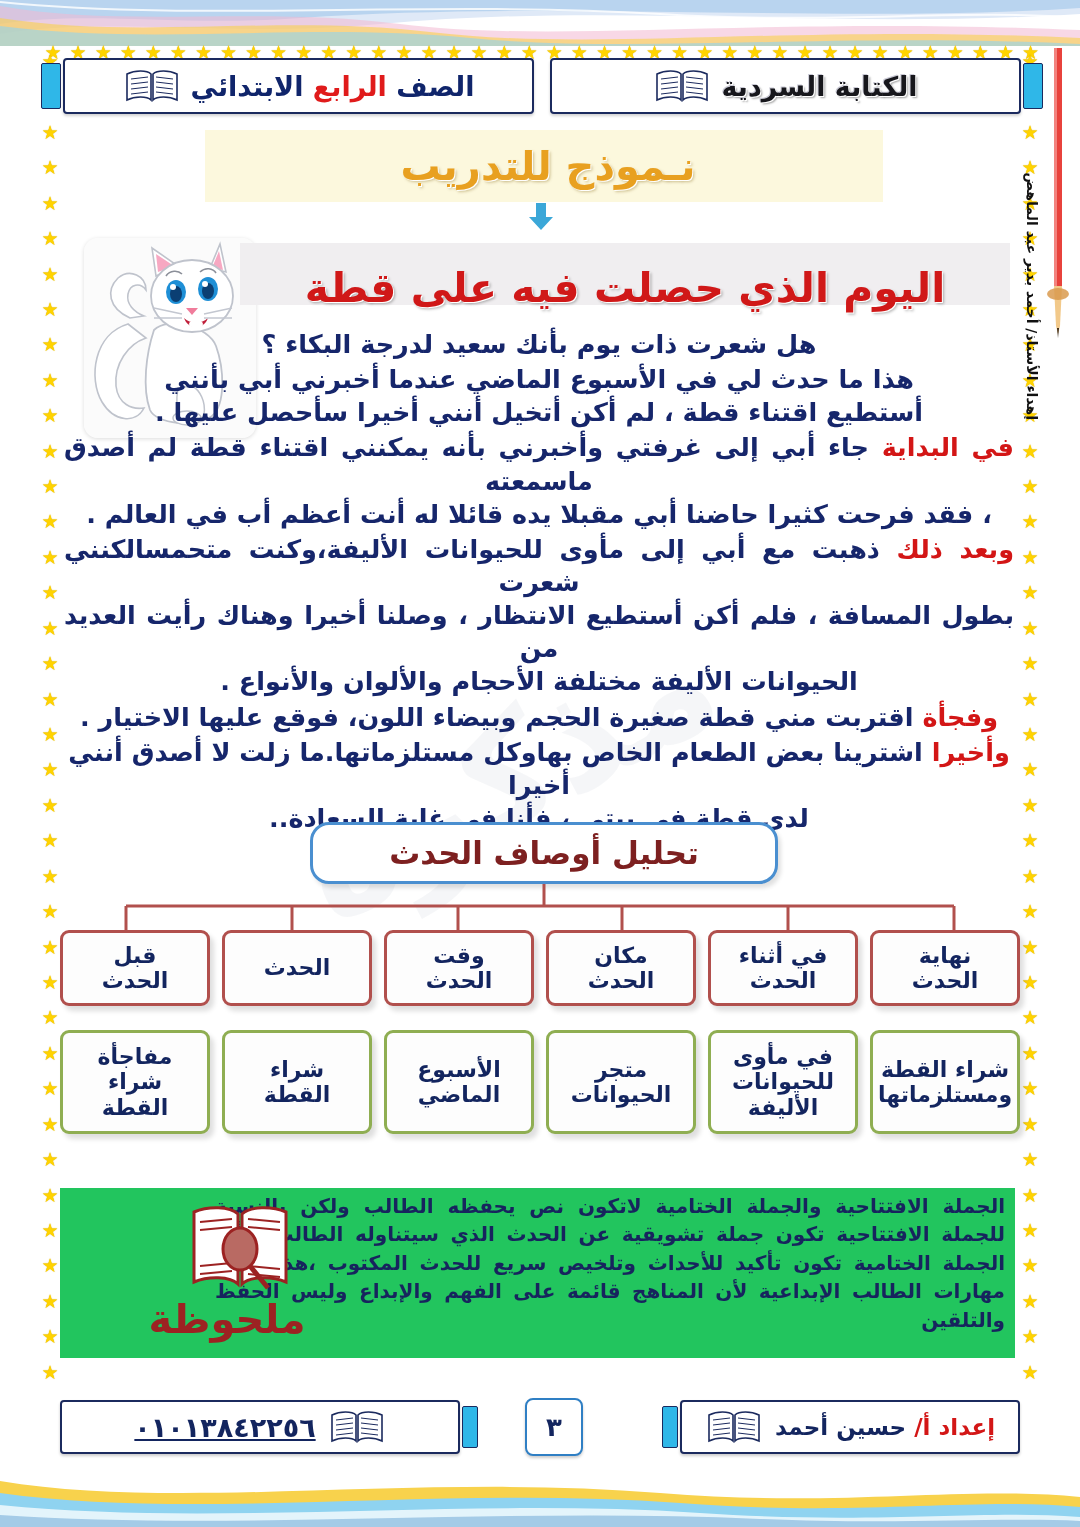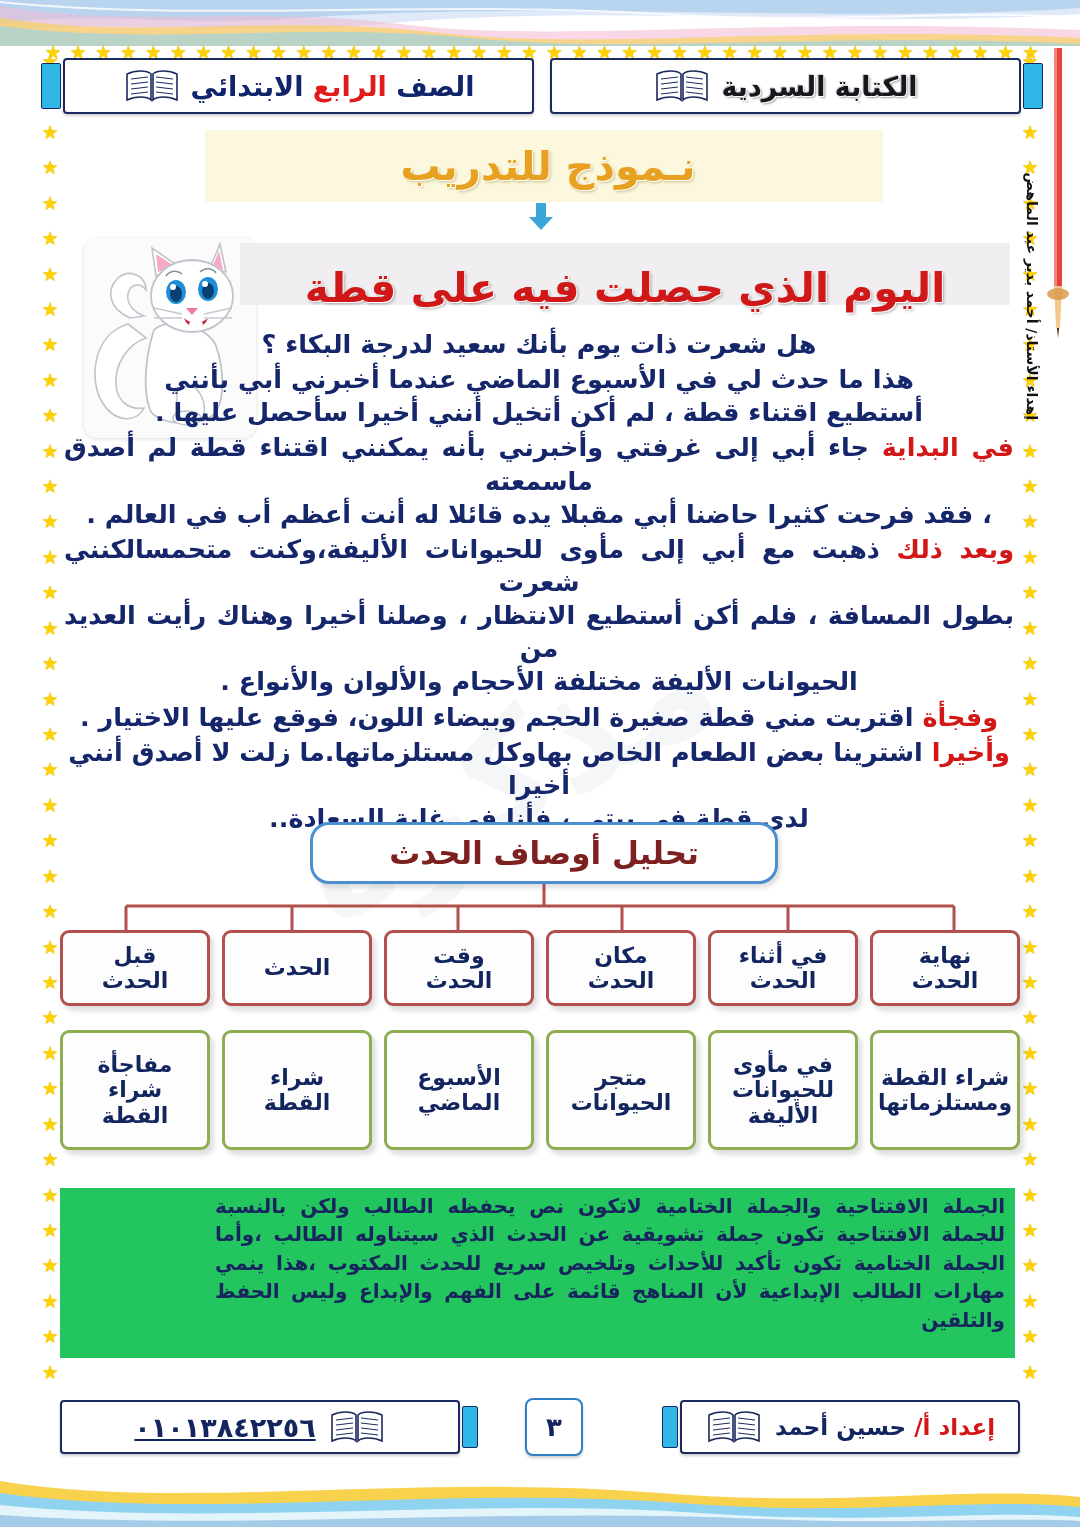--- a/index.html
+++ b/index.html
@@ -149,21 +149,21 @@
     background: #fdfdfd;
     border-radius: 9px;
     display: flex; align-items: center; justify-content: center;
     text-align: center;
     color: #13255f;
     font-weight: bold;
     box-shadow: 4px 5px 5px rgba(0,0,0,.13);
     line-height: 1.14;
   }
   .row1 .node { height: 76px; border: 3px solid #b1504d; font-size: 22px; }
-  .row2 .node { height: 120px; border: 3px solid #8fae52; font-size: 22px; }
+  .row2 .node { height: 104px; border: 3px solid #8fae52; font-size: 22px; }
 
   
   .note {
     position: absolute; top: 1188px; left: 60px; width: 955px; height: 170px;
     background: #22c55e;
   }
   .note-text {
     position: absolute; top: 4px; right: 10px; width: 790px;
     color: #17245e; font-size: 20px; font-weight: bold;
     line-height: 1.42; text-align: justify; text-align-last: justify;
@@ -575,20 +575,41 @@
     </div>
   </div>
 
   <div class="note">
     <div class="note-text">
       <p>الجملة الافتتاحية  والجملة الختامية لاتكون نص يحفظه الطالب ولكن بالنسبة</p>
       <p>للجملة الافتتاحية  تكون جملة  تشويقية عن الحدث الذي سيتناوله  الطالب ،وأما</p>
       <p>الجملة الختامية تكون تأكيد للأحداث وتلخيص سريع للحدث  المكتوب ،هذا  ينمي</p>
       <p>مهارات الطالب الإبداعية لأن  المناهج قائمة على الفهم والإبداع وليس الحفظ والتلقين</p>
     </div>
+    <div class="note-logo">
+      <div class="book">
+        <svg viewBox="0 0 104 86" width="104" height="86">
+          <path d="M6,8 C20,2 42,2 50,10 L50,80 C42,72 20,72 6,78 Z" fill="#fff" stroke="#9c2222" stroke-width="3"></path>
+          <path d="M98,8 C84,2 62,2 54,10 L54,80 C62,72 84,72 98,78 Z" fill="#fff" stroke="#9c2222" stroke-width="3"></path>
+          <g stroke="#9c2222" stroke-width="2">
+            <line x1="12" y1="18" x2="44" y2="15"></line>
+              <line x1="12" y1="26" x2="44" y2="23"></line>
+            <line x1="12" y1="62" x2="44" y2="59"></line>
+              <line x1="12" y1="70" x2="44" y2="67"></line>
+            <line x1="60" y1="15" x2="92" y2="18"></line>
+              <line x1="60" y1="23" x2="92" y2="26"></line>
+            <line x1="60" y1="62" x2="92" y2="65"></line>
+              <line x1="60" y1="70" x2="92" y2="73"></line>
+          </g>
+          <ellipse cx="52" cy="45" rx="17" ry="21" fill="#b96a63" stroke="#9c2222" stroke-width="3"></ellipse>
+          <line x1="62" y1="62" x2="80" y2="84" stroke="#9c2222" stroke-width="5"></line>
+        </svg>
+      </div>
+      <div class="word">ملحوظة</div>
+    </div>
   </div>
 
   <div class="footer">
 
     <div class="f-box f-left">
       <span class="bookicon">
         <svg viewBox="0 0 58 34">
           <path d="M4,5 C12,1 24,1 28,5 L28,31 C24,27 12,27 4,31 Z" fill="#fff" stroke="#1b2a5e" stroke-width="1.6"></path>
           <path d="M54,5 C46,1 34,1 30,5 L30,31 C34,27 46,27 54,31 Z" fill="#fff" stroke="#1b2a5e" stroke-width="1.6"></path>
           <g stroke="#1b2a5e" stroke-width="1">

